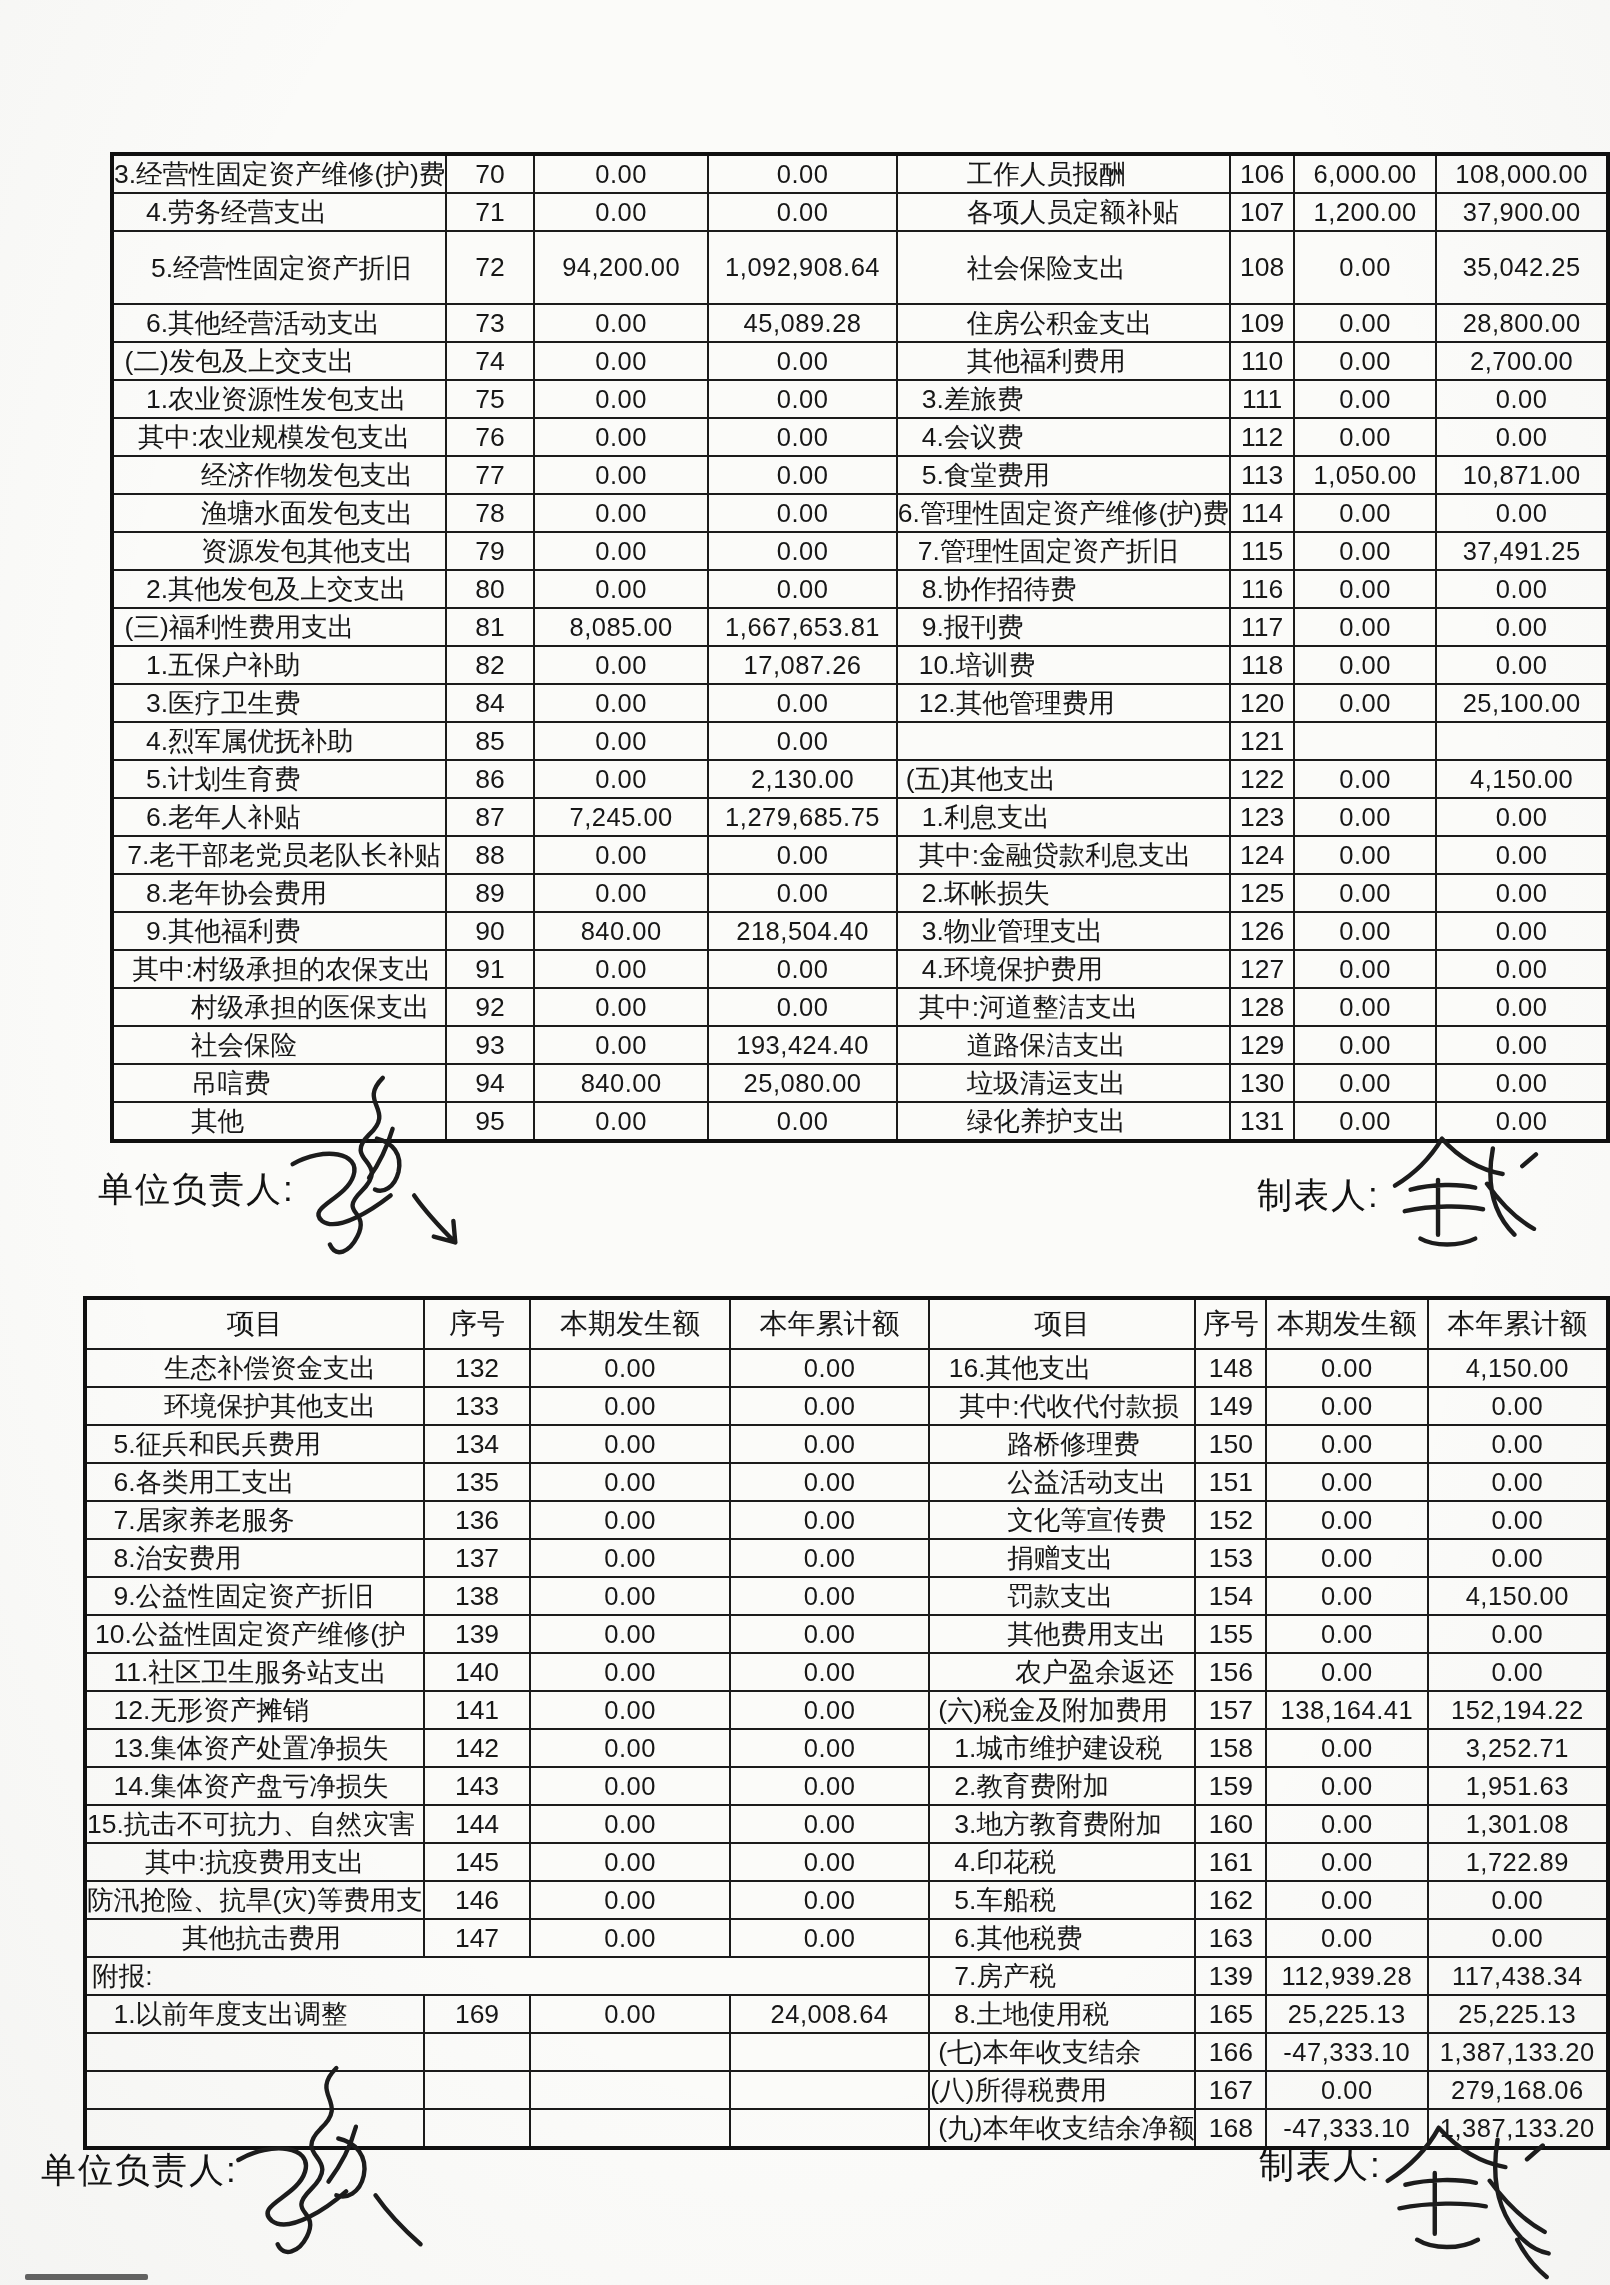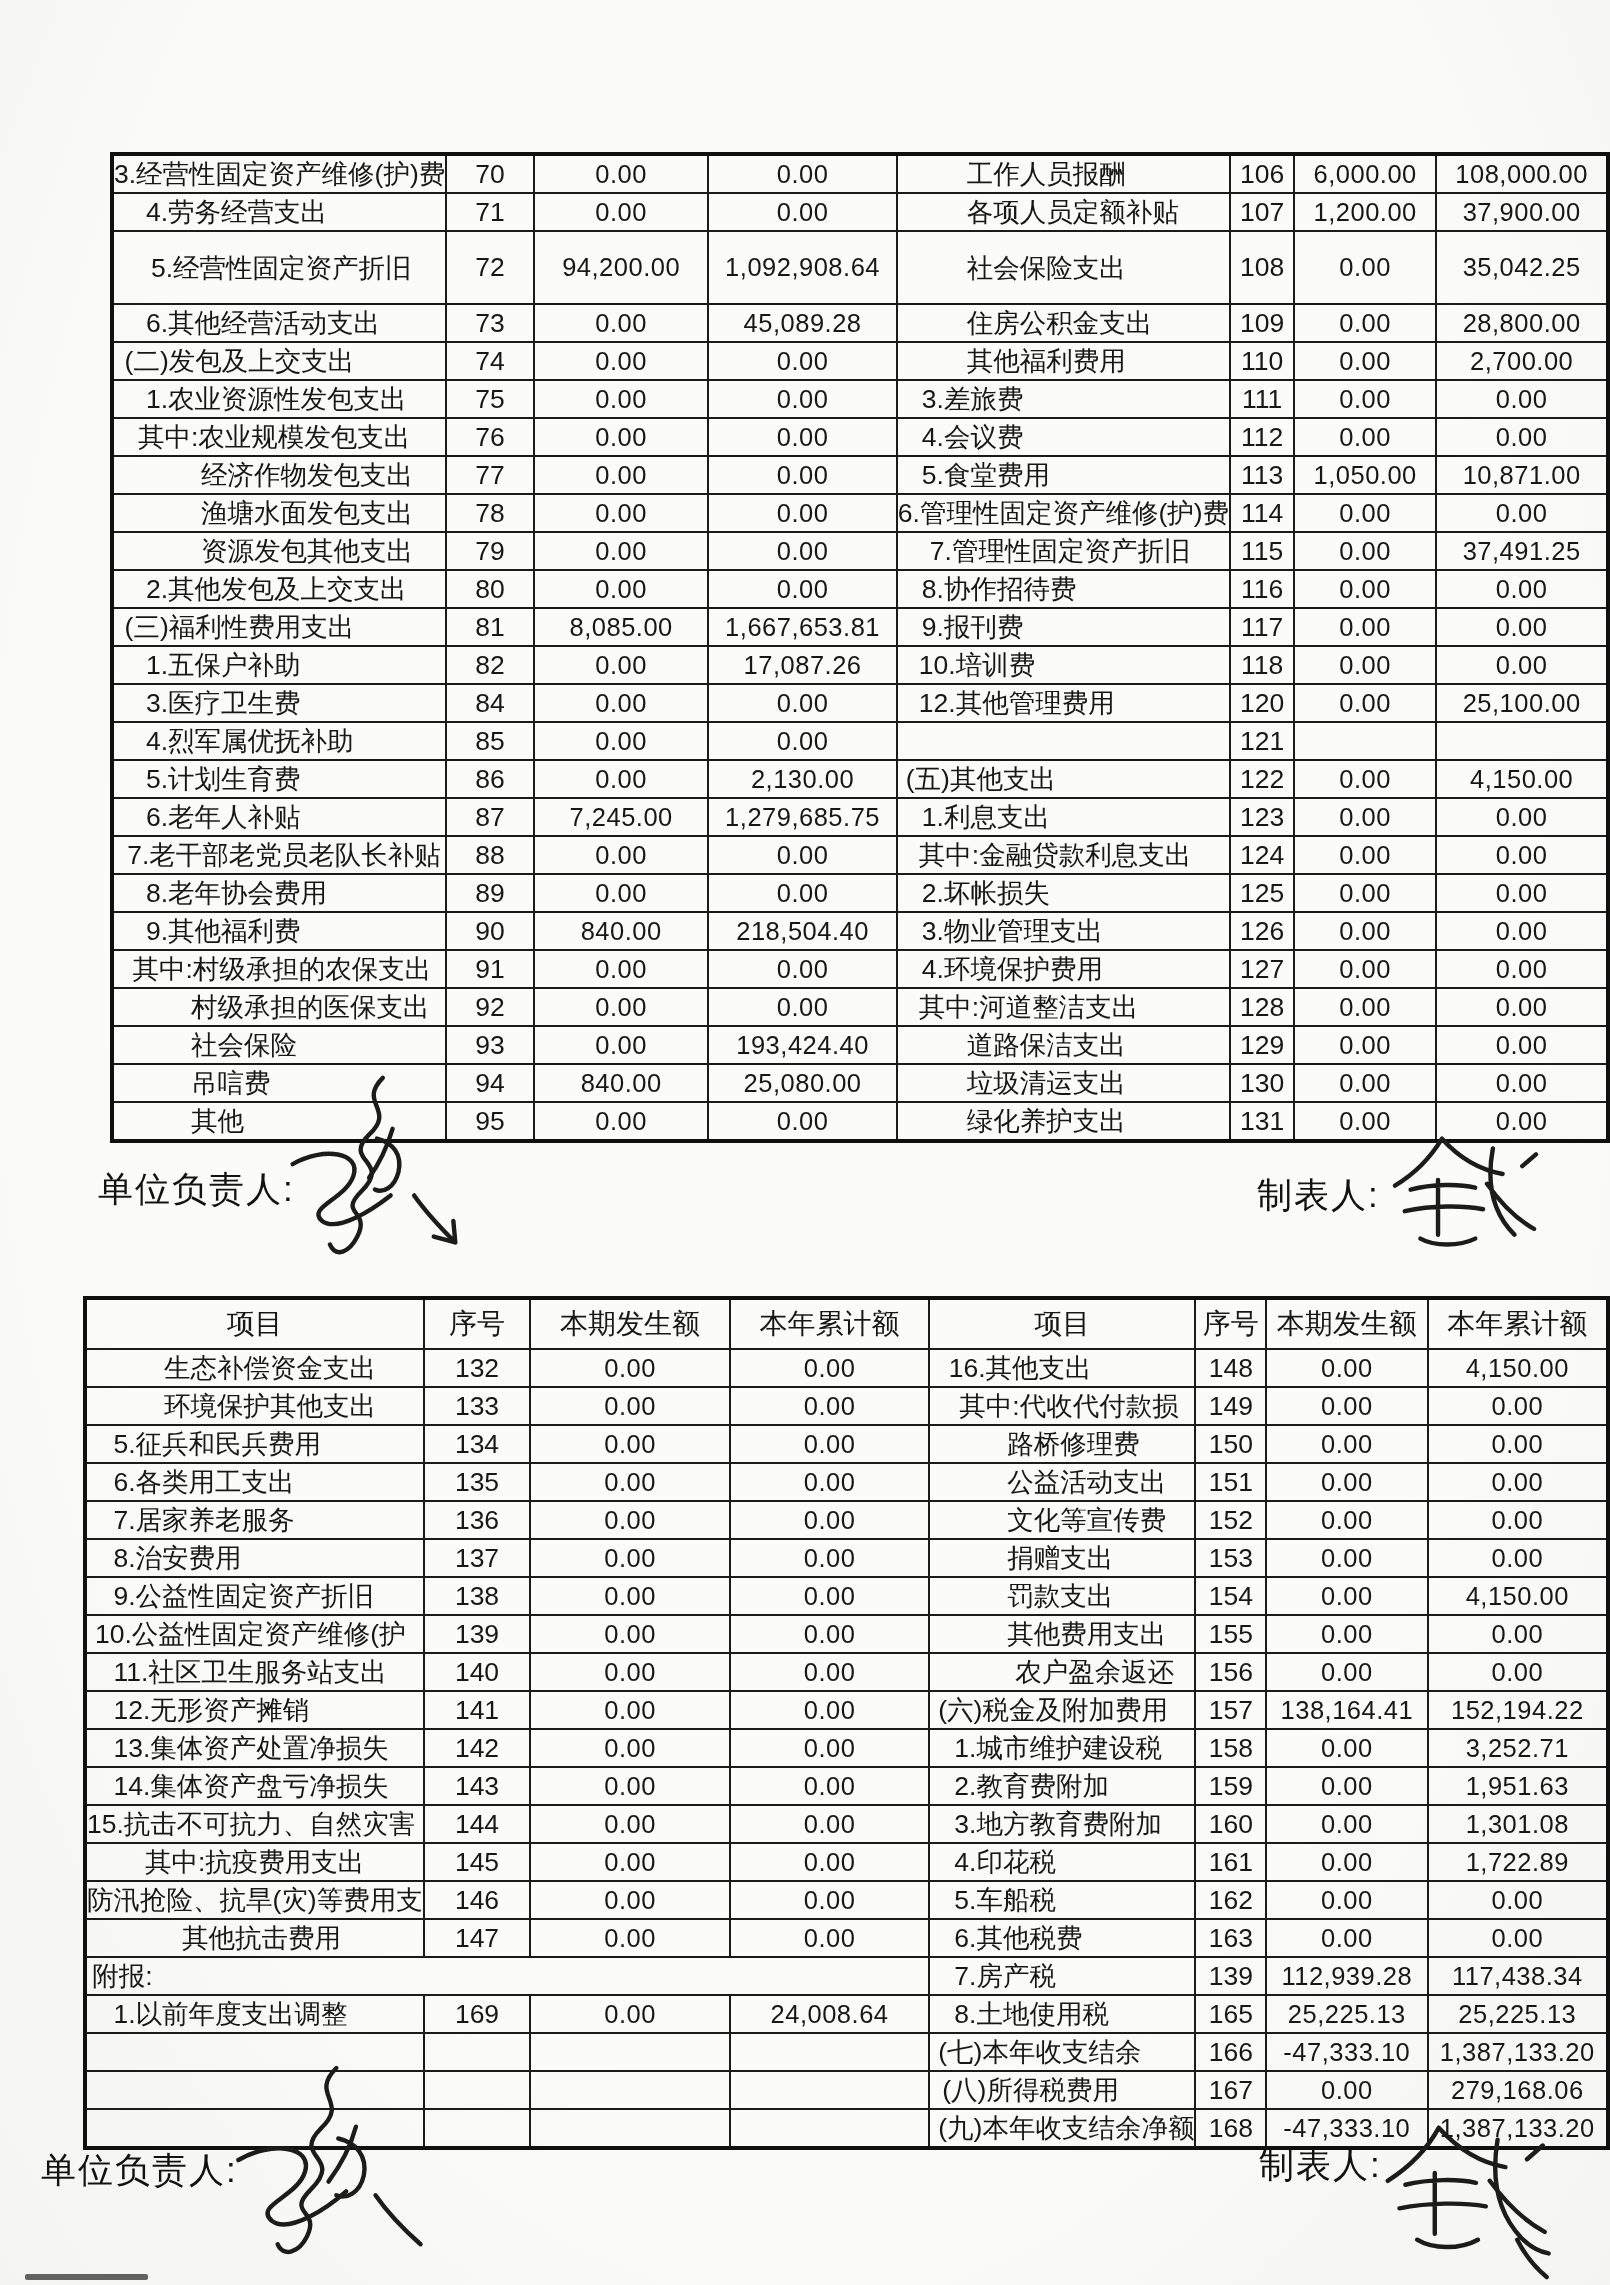--- a/index.html
+++ b/index.html
@@ -132,21 +132,21 @@
         <td class="lbl" style="padding-left: 0px;">6.管理性固定资产维修(护)费</td>
         <td class="num">114</td>
         <td class="amt">0.00</td>
         <td class="amt">0.00</td>
       </tr>
       <tr>
         <td class="lbl" style="padding-left: 87px;">资源发包其他支出</td>
         <td class="num">79</td>
         <td class="amt">0.00</td>
         <td class="amt">0.00</td>
-        <td class="lbl" style="padding-left: 32px;">7.管理性固定资产折旧</td>
+        <td class="lbl" style="padding-left: 20px;">7.管理性固定资产折旧</td>
         <td class="num">115</td>
         <td class="amt">0.00</td>
         <td class="amt">37,491.25</td>
       </tr>
       <tr>
         <td class="lbl" style="padding-left: 32px;">2.其他发包及上交支出</td>
         <td class="num">80</td>
         <td class="amt">0.00</td>
         <td class="amt">0.00</td>
         <td class="lbl" style="padding-left: 24px;">8.协作招待费</td>
@@ -520,21 +520,21 @@
         <td class="lbl" style="padding-left: 8px;">(七)本年收支结余</td>
         <td class="num">166</td>
         <td class="amt">-47,333.10</td>
         <td class="amt">1,387,133.20</td>
       </tr>
       <tr>
         <td class="lbl" style="padding-left: 0px;"></td>
         <td class="num"></td>
         <td class="amt"></td>
         <td class="amt"></td>
-        <td class="lbl" style="padding-left: 12px;">(八)所得税费用</td>
+        <td class="lbl" style="padding-left: 0;">(八)所得税费用</td>
         <td class="num">167</td>
         <td class="amt">0.00</td>
         <td class="amt">279,168.06</td>
       </tr>
       <tr>
         <td class="lbl" style="padding-left: 0px;"></td>
         <td class="num"></td>
         <td class="amt"></td>
         <td class="amt"></td>
         <td class="lbl" style="padding-left: 8px;">(九)本年收支结余净额</td>

